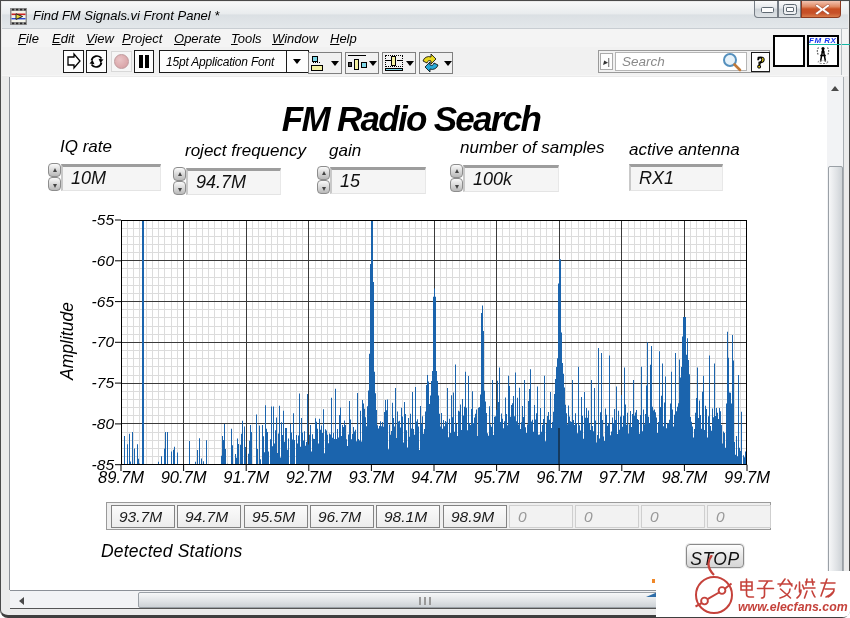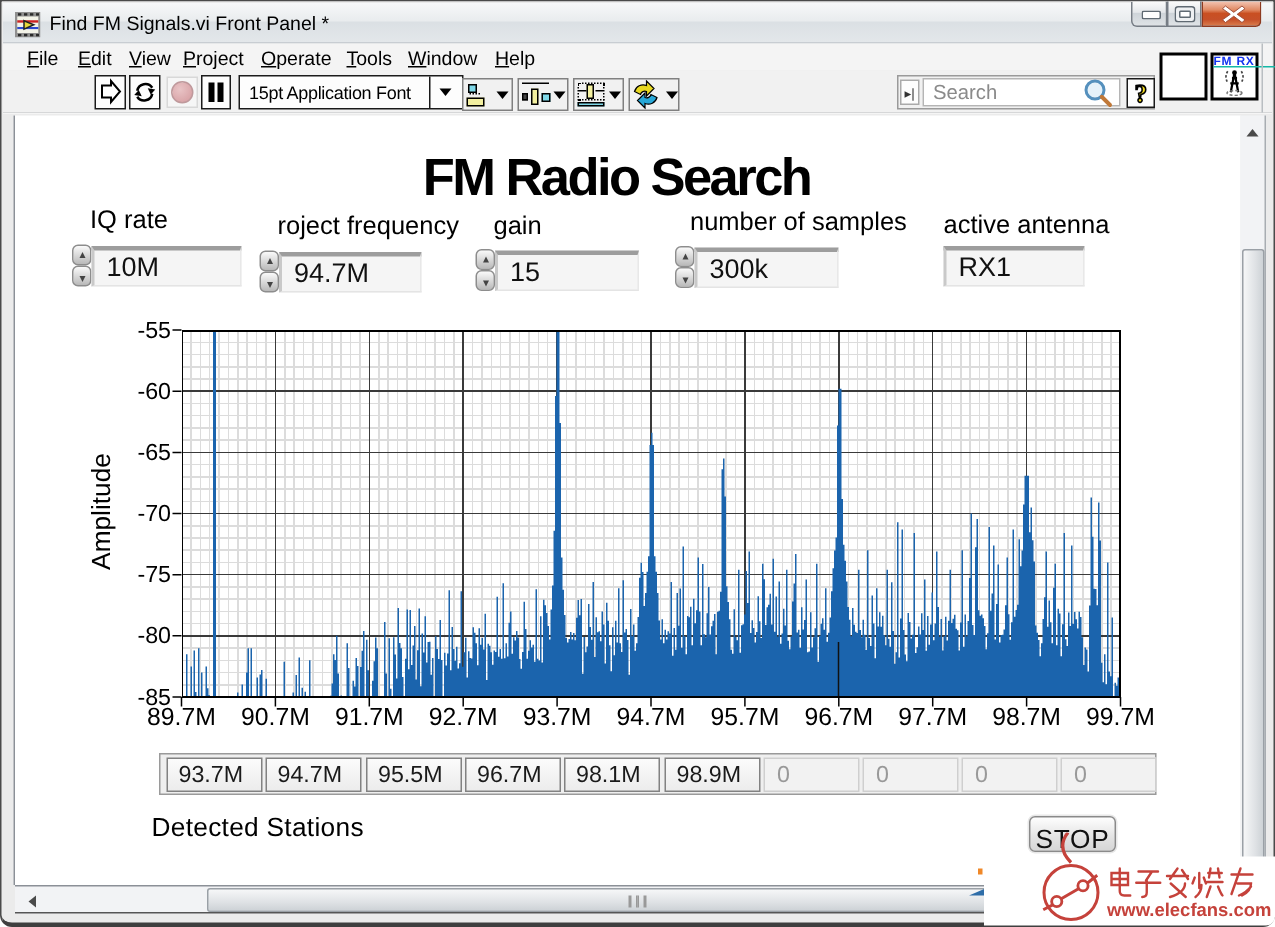--- a/index.html
+++ b/index.html
@@ -1,19 +1,19 @@
 <!DOCTYPE html>
 <html><head>
 <meta charset="utf-8">
 <style>
 * { margin:0; padding:0; box-sizing:border-box; }
 html,body { width:850px; height:618px; overflow:hidden; background:#fff;
   font-family:"Liberation Sans", sans-serif; }
 #win { position:absolute; left:0; top:0; width:850px; height:618px;
-  background:#ebebeb; border:1px solid #4a4a4a; border-bottom:3px solid #3f3f3f; border-radius:0 0 8px 8px; }
+  background:#ebebeb; border:1px solid #4a4a4a; border-bottom:3px solid #3f3f3f; border-radius:0 0 8px 8px;font-style:italic; }
 
 #titlebar { position:absolute; left:1px; top:1px; width:846px; height:27px;
   background:linear-gradient(#f7f8f9 0%,#e9ecee 45%,#dbe0e4 50%,#e3e7ea 100%);
   border-bottom:1px solid #c8cdd2; }
 #vicon { position:absolute; left:8px; top:6px; width:17px; height:17px; }
 #wtitle { position:absolute; left:31px; top:6px; font-size:13px; color:#000; }
 #winbtns { position:absolute; left:753px; top:0; width:87px; height:17px; }
 .wb { position:absolute; top:0; height:17px; border:1px solid #767d85; border-top:none;
   background:linear-gradient(#fbfbfb,#e4e7ea 45%,#ced4d9 50%,#dfe3e6); }
 #wb-min { left:0; width:24px; border-radius:0 0 0 4px; }
@@ -261,21 +261,21 @@
 
   <div class="ctl-label" style="left:459px;top:137px">number of samples</div>
   <div class="spin" style="left:449px;top:163px">
       <div class="up">
         <i></i>
       </div>
       <div class="dn">
         <i></i>
       </div>
     </div>
-  <div class="ctl-box" style="left:462px;top:164px;width:96px">300k</div>
+  <div class="ctl-box" style="left:462px;top:164px;width:96px">100k</div>
 
   <div class="ctl-label" style="left:628px;top:139px">active antenna</div>
   <div class="ctl-box" style="left:628px;top:163px;width:94px">RX1</div>
 
   <svg id="graph" style="position:absolute;left:0;top:0" width="850" height="618" viewBox="0 0 850 618">
     <rect x="120" y="219" width="626" height="244.7" fill="#ffffff"></rect>
     <path id="minorgrid" shape-rendering="crispEdges" d="M126.3 219 V463.7 M132.5 219 V463.7 M138.8 219 V463.7 M145.0 219 V463.7 M151.3 219 V463.7 M157.6 219 V463.7 M163.8 219 V463.7 M170.1 219 V463.7 M176.3 219 V463.7 M188.9 219 V463.7 M195.1 219 V463.7 M201.4 219 V463.7 M207.6 219 V463.7 M213.9 219 V463.7 M220.2 219 V463.7 M226.4 219 V463.7 M232.7 219 V463.7 M238.9 219 V463.7 M251.5 219 V463.7 M257.7 219 V463.7 M264.0 219 V463.7 M270.2 219 V463.7 M276.5 219 V463.7 M282.8 219 V463.7 M289.0 219 V463.7 M295.3 219 V463.7 M301.5 219 V463.7 M314.1 219 V463.7 M320.3 219 V463.7 M326.6 219 V463.7 M332.8 219 V463.7 M339.1 219 V463.7 M345.4 219 V463.7 M351.6 219 V463.7 M357.9 219 V463.7 M364.1 219 V463.7 M376.7 219 V463.7 M382.9 219 V463.7 M389.2 219 V463.7 M395.4 219 V463.7 M401.7 219 V463.7 M408.0 219 V463.7 M414.2 219 V463.7 M420.5 219 V463.7 M426.7 219 V463.7 M439.3 219 V463.7 M445.5 219 V463.7 M451.8 219 V463.7 M458.0 219 V463.7 M464.3 219 V463.7 M470.6 219 V463.7 M476.8 219 V463.7 M483.1 219 V463.7 M489.3 219 V463.7 M501.9 219 V463.7 M508.1 219 V463.7 M514.4 219 V463.7 M520.6 219 V463.7 M526.9 219 V463.7 M533.2 219 V463.7 M539.4 219 V463.7 M545.7 219 V463.7 M551.9 219 V463.7 M564.5 219 V463.7 M570.7 219 V463.7 M577.0 219 V463.7 M583.2 219 V463.7 M589.5 219 V463.7 M595.8 219 V463.7 M602.0 219 V463.7 M608.3 219 V463.7 M614.5 219 V463.7 M627.1 219 V463.7 M633.3 219 V463.7 M639.6 219 V463.7 M645.8 219 V463.7 M652.1 219 V463.7 M658.4 219 V463.7 M664.6 219 V463.7 M670.9 219 V463.7 M677.1 219 V463.7 M689.7 219 V463.7 M695.9 219 V463.7 M702.2 219 V463.7 M708.4 219 V463.7 M714.7 219 V463.7 M721.0 219 V463.7 M727.2 219 V463.7 M733.5 219 V463.7 M739.7 219 V463.7 M120 227.2 H746 M120 235.3 H746 M120 243.5 H746 M120 251.6 H746 M120 267.9 H746 M120 276.1 H746 M120 284.3 H746 M120 292.4 H746 M120 308.7 H746 M120 316.9 H746 M120 325.0 H746 M120 333.2 H746 M120 349.5 H746 M120 357.7 H746 M120 365.8 H746 M120 374.0 H746 M120 390.3 H746 M120 398.4 H746 M120 406.6 H746 M120 414.8 H746 M120 431.1 H746 M120 439.2 H746 M120 447.4 H746 M120 455.5 H746" stroke="#dcdcdc" stroke-width="1" fill="none"></path>
     <path id="majorgrid" shape-rendering="crispEdges" d="M182.6 219 V463.7 M245.2 219 V463.7 M307.8 219 V463.7 M370.4 219 V463.7 M433.0 219 V463.7 M495.6 219 V463.7 M558.2 219 V463.7 M620.8 219 V463.7 M683.4 219 V463.7 M120 259.8 H746 M120 300.6 H746 M120 341.3 H746 M120 382.1 H746 M120 422.9 H746" stroke="#3a3a3a" stroke-width="1" fill="none"></path>
     <path id="spectrum" d="M120,463.7L120,463.7H121V463.7H122V463.7H123V435.1H124V463.7H125V463.7H126V443.3H127V463.7H128V432.7H129V460.4H130V463.7H131V431.1H132V463.7H133V447.4H134V463.7H135V463.7H136V443.3H137V457.8H138V462.5H139V463.7H140V463.7H141V219.0H142V219.0H143V463.7H144V463.7H145V463.7H146V463.7H147V463.7H148V463.7H149V463.7H150V463.7H151V463.7H152V463.7H153V463.7H154V463.7H155V463.7H156V463.7H157V460.7H158V463.7H159V463.7H160V455.3H161V463.7H162V463.7H163V447.4H164V431.1H165V463.7H166V431.1H167V463.7H168V463.7H169V463.7H170V450.6H171V463.7H172V448.7H173V445.7H174V463.7H175V463.7H176V451.5H177V463.7H178V463.7H179V463.7H180V463.7H181V463.7H182V463.7H183V463.7H184V463.7H185V463.7H186V463.7H187V463.7H188V440.1H189V463.7H190V463.7H191V463.7H192V463.7H193V463.7H194V460.7H195V463.7H196V449.0H197V463.7H198V437.3H199V463.7H200V457.5H201V463.7H202V460.2H203V463.7H204V463.7H205V439.2H206V463.7H207V463.7H208V463.7H209V463.7H210V463.7H211V463.7H212V463.7H213V463.7H214V463.7H215V463.7H216V463.7H217V463.7H218V463.7H219V462.9H220V454.7H221V435.1H222V439.0H223V422.9H224V448.0H225V463.7H226V462.7H227V463.7H228V463.7H229V463.7H230V427.8H231V444.3H232V463.7H233V463.7H234V452.9H235V456.7H236V437.6H237V443.0H238V463.7H239V443.7H240V432.8H241V419.7H242V463.7H243V425.5H244V445.9H245V463.7H246V463.7H247V452.8H248V439.8H249V424.0H250V431.1H251V463.7H252V463.7H253V463.7H254V463.7H255V413.6H256V448.0H257V463.7H258V424.5H259V458.2H260V463.7H261V423.9H262V435.3H263V451.3H264V404.3H265V427.7H266V431.1H267V450.4H268V463.7H269V438.2H270V405.4H271V445.2H272V405.6H273V442.4H274V429.3H275V416.4H276V452.0H277V432.5H278V404.7H279V456.5H280V421.3H281V434.0H282V409.8H283V440.7H284V427.0H285V426.9H286V448.8H287V437.6H288V463.7H289V423.1H290V431.6H291V438.4H292V412.3H293V439.0H294V463.7H295V434.1H296V442.6H297V434.6H298V392.5H299V445.8H300V417.0H301V431.6H302V439.5H303V430.2H304V444.7H305V441.1H306V393.1H307V443.5H308V433.8H309V424.1H310V450.6H311V433.2H312V437.7H313V438.0H314V417.2H315V420.8H316V427.8H317V442.5H318V417.8H319V428.8H320V424.4H321V432.0H322V408.2H323V452.3H324V428.2H325V429.5H326V433.8H327V442.2H328V432.6H329V433.6H330V396.8H331V436.8H332V431.7H333V438.1H334V387.8H335V437.9H336V427.9H337V436.6H338V414.1H339V406.6H340V434.9H341V423.9H342V426.0H343V419.6H344V424.0H345V438.3H346V444.9H347V433.6H348V400.1H349V418.4H350V438.2H351V432.9H352V425.9H353V430.6H354V428.8H355V440.2H356V391.9H357V438.1H358V439.4H359V409.8H360V440.6H361V398.9H362V402.5H363V407.7H364V416.3H365V425.3H366V405.3H367V389.4H368V352.8H369V263.0H370V219.0H371V219.0H372V281.0H373V370.7H374V392.2H375V409.0H376V424.3H377V427.4H378V425.0H379V420.3H380V425.3H381V421.0H382V425.8H383V410.9H384V399.0H385V409.2H386V398.4H387V448.2H388V423.6H389V433.8H390V430.0H391V401.7H392V417.0H393V425.5H394V387.0H395V437.0H396V410.5H397V420.5H398V419.8H399V426.5H400V406.7H401V415.4H402V441.4H403V400.9H404V412.9H405V429.2H406V446.5H407V417.1H408V435.8H409V412.8H410V427.4H411V391.1H412V427.9H413V433.7H414V385.9H415V420.6H416V418.3H417V425.6H418V448.9H419V405.0H420V423.1H421V415.3H422V432.8H423V427.9H424V410.4H425V384.1H426V374.1H427V380.4H428V403.0H429V394.4H430V380.1H431V369.9H432V295.7H433V287.5H434V295.7H435V369.9H436V380.1H437V394.4H438V412.7H439V425.4H440V411.9H441V427.8H442V418.9H443V425.3H444V419.9H445V421.3H446V387.0H447V436.2H448V417.7H449V432.1H450V394.3H451V416.2H452V391.4H453V430.8H454V363.4H455V423.1H456V435.1H457V409.7H458V410.5H459V403.5H460V429.1H461V398.1H462V414.5H463V405.8H464V370.7H465V406.7H466V429.2H467V375.0H468V421.9H469V423.9H470V407.9H471V390.3H472V422.0H473V416.5H474V412.8H475V408.4H476V435.1H477V406.8H478V406.1H479V393.5H480V311.9H481V304.6H482V330.0H483V389.8H484V400.4H485V411.9H486V432.2H487V434.8H488V405.2H489V423.6H490V425.8H491V378.9H492V434.1H493V415.8H494V415.2H495V408.7H496V379.7H497V401.0H498V366.6H499V421.0H500V412.5H501V417.7H502V427.3H503V420.3H504V396.5H505V413.1H506V424.3H507V374.8H508V385.1H509V415.7H510V403.9H511V402.2H512V394.9H513V415.3H514V371.5H515V420.2H516V396.7H517V423.5H518V386.7H519V428.1H520V421.3H521V404.9H522V416.0H523V378.9H524V426.2H525V431.9H526V423.4H527V400.0H528V388.0H529V368.3H530V420.6H531V418.8H532V430.8H533V403.9H534V418.6H535V412.3H536V385.4H537V433.8H538V433.4H539V407.1H540V430.7H541V423.9H542V417.9H543V374.8H544V440.2H545V423.0H546V414.9H547V411.1H548V418.8H549V391.1H550V426.9H551V420.9H552V410.7H553V393.1H554V377.9H555V366.0H556V357.3H557V282.6H558V258.2H559V258.2H560V331.6H561V362.1H562V372.8H563V386.6H564V403.7H565V412.2H566V423.2H567V404.4H568V415.5H569V420.2H570V421.0H571V378.9H572V419.0H573V423.9H574V412.2H575V422.1H576V432.3H577V365.8H578V424.3H579V429.6H580V396.0H581V414.7H582V437.8H583V391.1H584V416.7H585V407.1H586V416.8H587V409.5H588V422.5H589V429.1H590V378.9H591V424.9H592V430.2H593V387.1H594V419.6H595V441.5H596V433.9H597V347.1H598V437.4H599V411.3H600V352.0H601V419.0H602V435.4H603V439.9H604V407.6H605V413.7H606V424.7H607V422.2H608V354.4H609V434.3H610V430.5H611V416.6H612V422.0H613V407.9H614V419.0H615V385.4H616V432.9H617V409.7H618V428.8H619V415.4H620V394.0H621V425.8H622V414.7H623V366.6H624V403.6H625V423.7H626V411.7H627V432.6H628V423.2H629V410.1H630V426.0H631V412.9H632V378.9H633V414.4H634V411.5H635V408.9H636V418.1H637V419.1H638V432.7H639V414.0H640V365.8H641V430.2H642V408.6H643V423.3H644V413.0H645V384.4H646V341.3H647V415.7H648V422.3H649V363.8H650V345.0H651V405.8H652V409.5H653V408.6H654V411.2H655V416.4H656V431.9H657V421.1H658V350.3H659V406.1H660V394.7H661V362.6H662V425.3H663V401.6H664V375.4H665V427.3H666V422.4H667V422.2H668V418.7H669V402.5H670V370.7H671V408.5H672V425.5H673V413.8H674V352.0H675V410.2H676V405.7H677V402.2H678V358.5H679V376.5H680V366.0H681V335.4H682V316.1H683V316.1H684V316.1H685V353.8H686V337.3H687V359.1H688V373.3H689V416.0H690V420.8H691V425.6H692V436.5H693V427.9H694V411.7H695V397.1H696V366.6H697V416.9H698V399.4H699V413.9H700V427.8H701V390.8H702V374.8H703V429.1H704V404.8H705V408.0H706V436.5H707V415.2H708V354.4H709V425.1H710V429.7H711V407.4H712V416.3H713V362.6H714V414.9H715V407.0H716V411.8H717V418.0H718V406.9H719V410.3H720V423.9H721V442.4H722V430.6H723V432.0H724V446.7H725V402.6H726V330.7H727V356.8H728V391.5H729V391.7H730V402.5H731V334.0H732V359.4H733V440.9H734V453.8H735V435.1H736V455.2H737V374.0H738V446.7H739V449.9H740V410.7H741V463.7H742V454.2H743V456.2H744V450.6H745V460.9H746V463.7H747V463.7Z" fill="#1b64ad"></path>
     <rect x="120.5" y="219.5" width="625" height="244" fill="none" stroke="#000" stroke-width="1" shape-rendering="crispEdges"></rect>

